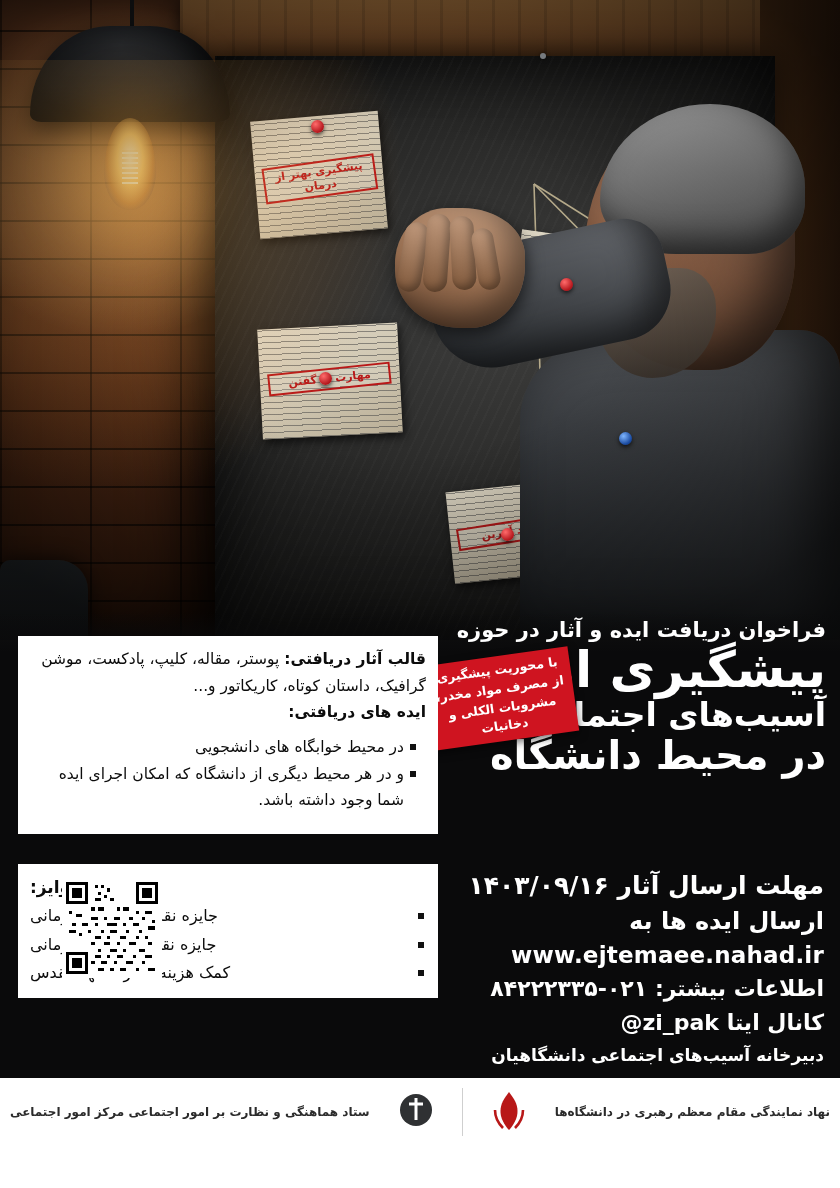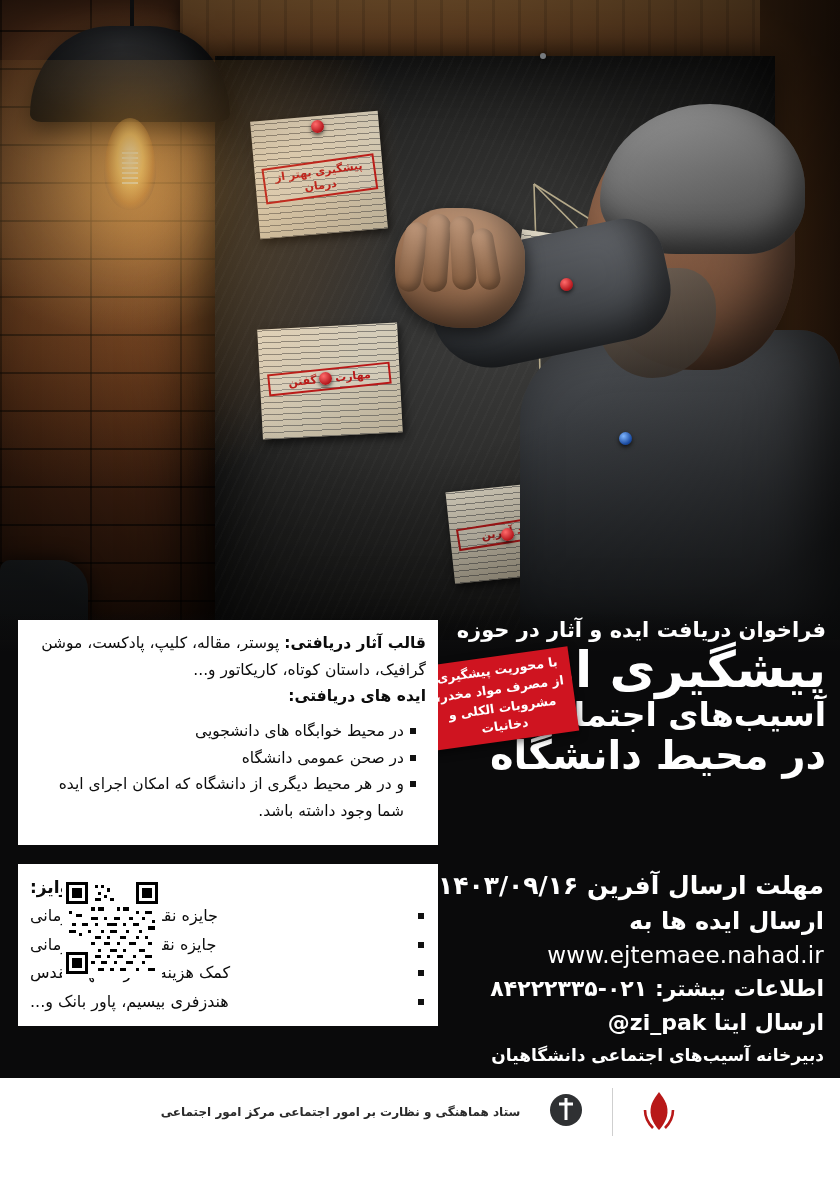--- a/index.html
+++ b/index.html
@@ -196,21 +196,21 @@
   .hl-3{font-size:40px;font-weight:bold;color:#fff;line-height:1.12;}
   .red-tag{
     position:absolute;right:266px;top:44px;width:132px;
     background:#cf1420;color:#fff;font-size:12.5px;font-weight:bold;
     line-height:1.5;padding:5px 7px;text-align:center;
     transform:rotate(-8deg);
     box-shadow:0 3px 8px rgba(0,0,0,.55);
   }
 
   .info-card{
-    position:absolute;left:18px;top:8px;width:396px;
+    position:absolute;left:18px;top:24px;width:396px;
     background:#fff;color:#0c0c0c;
     padding:10px 12px 12px 12px;
     text-align:right;
     font-size:15.5px;line-height:1.72;
   }
   .info-card b{font-weight:bold;}
   .info-card ul{margin:8px;padding:0;list-style:none;}
   .info-card li{position:relative;padding-right:14px;}
   .info-card li:before{
     content:"";position:absolute;right:2px;top:10px;width:6px;height:6px;background:#111;
@@ -227,21 +227,21 @@
   .prize-card li{position:relative;padding-right:14px;}
   .prize-card li:before{
     content:"";position:absolute;right:2px;top:11px;width:6px;height:6px;background:#111;
   }
 
   .deadline-block{
     position:absolute;right:16px;top:256px;width:400px;text-align:right;color:#fff;
   }
   .deadline-block .l1{font-size:25px;font-weight:bold;line-height:1.42;}
   .deadline-block .l2{font-size:24px;font-weight:bold;line-height:1.42;}
-  .deadline-block .url{font-size:23px;font-weight:normal;direction:ltr;text-align:right;letter-spacing:.2px;line-height:1.5;}
+  .deadline-block .url{font-size:23px;font-weight:bold;direction:ltr;text-align:right;letter-spacing:.2px;line-height:1.5;}
   .deadline-block .l4{font-size:22px;font-weight:bold;line-height:1.5;}
   .deadline-block .l5{font-size:22px;font-weight:bold;line-height:1.6;}
   .deadline-block .l5 .ita{direction:ltr;display:inline-block;}
   .deadline-block .secretariat{font-size:17px;font-weight:bold;line-height:1.6;margin-top:2px;}
 
   .qr{
     position:absolute;left:62px;top:266px;width:92px;height:92px;background:#fff;padding:4px;
   }
 
   .footer{
@@ -337,48 +337,46 @@
     <div class="red-tag">با محوریت پیشگیری از مصرف مواد مخدر، مشروبات الکلی و دخانیات</div>
 
     <div class="info-card">
       <div>
         <b>قالب آثار دریافتی:</b>
         <span>پوستر، مقاله، کلیپ، پادکست، موشن گرافیک، داستان کوتاه، کاریکاتور و...</span>
       </div>
       <div><b>ایده های دریافتی:</b></div>
       <ul>
         <li>در محیط خوابگاه های دانشجویی</li>
-        <li>در صحن عمومی دانشگاه</li>
         <li>و در هر محیط دیگری از دانشگاه که امکان اجرای ایده شما وجود داشته باشد.</li>
       </ul>
     </div>
 
     <div class="prize-card">
       <div class="title">جوایز:</div>
       <ul>
         <li>جایزه نقدی 5 میلیون تومانی</li>
         <li>جایزه نقدی ۵ میلیون تومانی</li>
         <li>کمک هزینه سفر مشهد مقدس</li>
-        <li>هندزفری بیسیم، پاور بانک و...</li>
       </ul>
     </div>
 
     <div class="deadline-block">
       <div class="l1">
-        <span>مهلت ارسال آفرین</span>
+        <span>مهلت ارسال آثار</span>
         <span>۱۴۰۳/۰۹/۱۶</span>
       </div>
       <div class="l2">ارسال ایده ها به</div>
       <div class="url">www.ejtemaee.nahad.ir</div>
       <div class="l4">
         <span>اطلاعات بیشتر:</span>
         <span>۰۲۱-۸۴۲۲۲۳۳۵</span>
       </div>
       <div class="l5">
-        <span>ارسال ایتا</span>
+        <span>کانال ایتا</span>
         <span class="ita">@zi_pak</span>
       </div>
       <div class="secretariat">دبیرخانه آسیب‌های اجتماعی دانشگاهیان</div>
     </div>
 
     <div class="qr">
       <svg width="92" height="92" viewBox="0 0 29 29" shape-rendering="crispEdges">
         <rect width="29" height="29" fill="#fff"></rect>
         <g fill="#000">
           <rect x="0" y="0" width="7" height="1"></rect>
@@ -460,20 +458,21 @@
             <rect x="17" y="27" width="2" height="1"></rect>
           <rect x="22" y="27" width="1" height="1"></rect>
             <rect x="26" y="27" width="2" height="1"></rect>
         </g>
       </svg>
     </div>
   </div>
 
   <div class="footer">
     <div class="footer-inner">
+      <div class="logo-txt">نهاد نمایندگی مقام معظم رهبری در دانشگاه‌ها</div>
       <svg class="emblem" viewBox="0 0 40 48">
         <path d="M20 4 C14 12 10 18 12 28 C14 36 20 42 20 42 C20 42 26 36 28 28 C30 18 26 12 20 4 Z" fill="#b81818"></path>
         <path d="M6 22 C6 30 10 36 14 40" stroke="#b81818" stroke-width="2.6" fill="none"></path>
         <path d="M34 22 C34 30 30 36 26 40" stroke="#b81818" stroke-width="2.6" fill="none"></path>
       </svg>
       <div class="divider"></div>
       <svg class="emblem" viewBox="0 0 40 48">
         <circle cx="20" cy="22" r="16" fill="#2f3133"></circle>
         <path d="M20 10 L20 32 M13 16 L27 16" stroke="#fff" stroke-width="3"></path>
       </svg>

